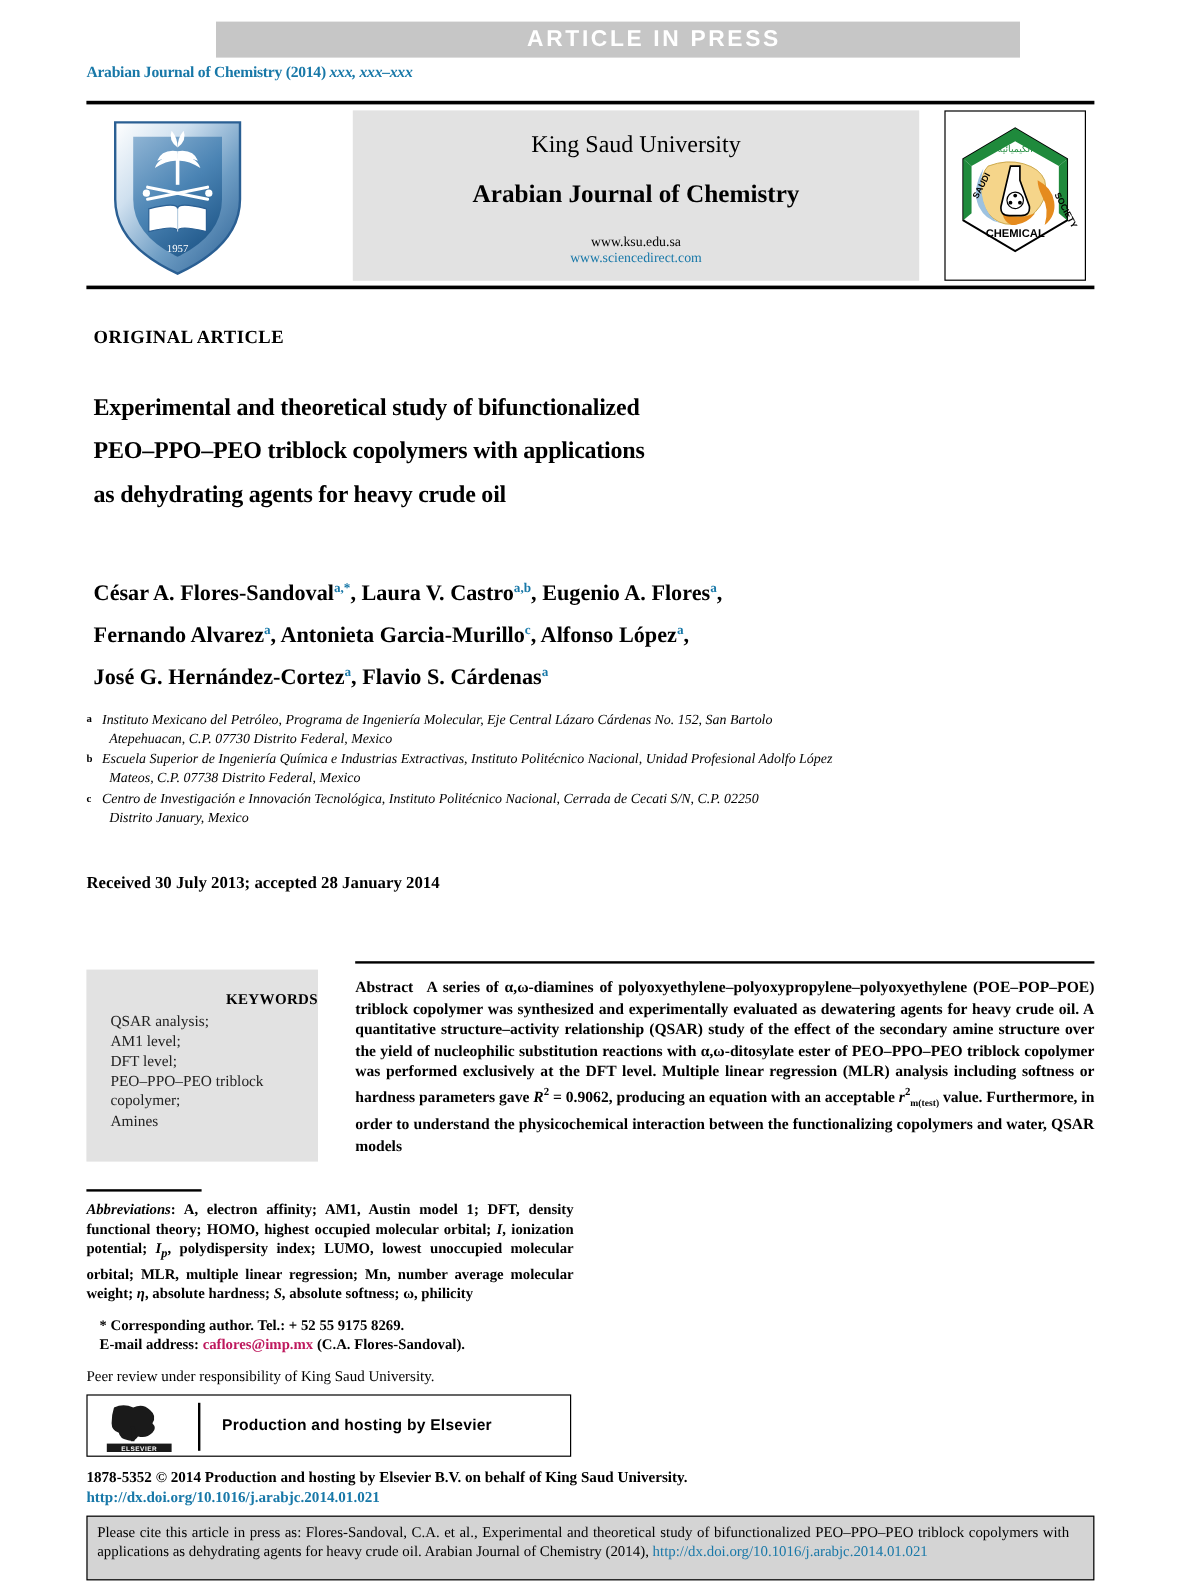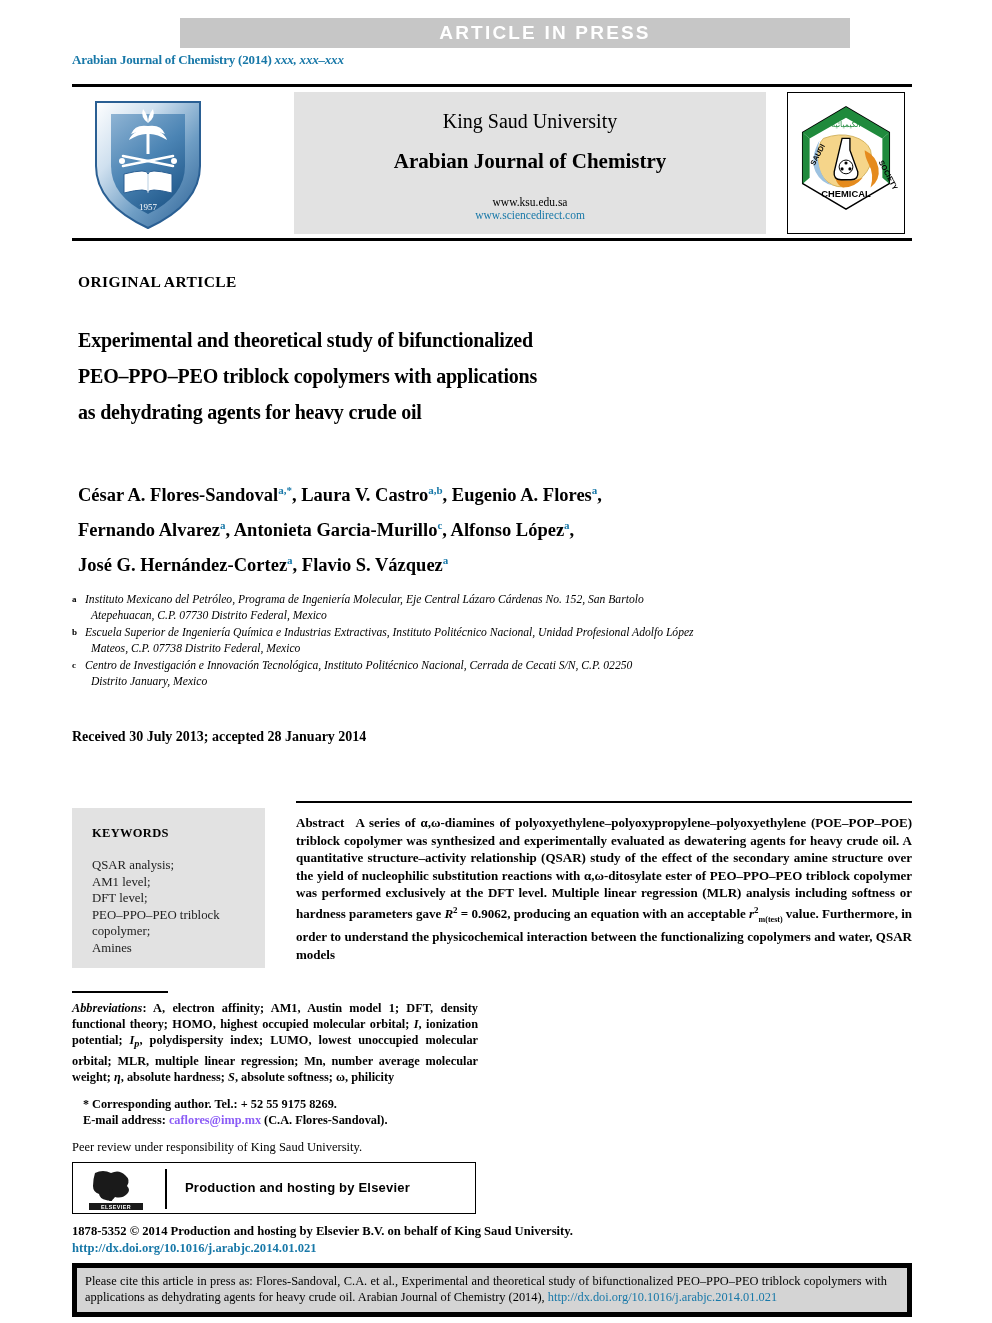--- a/index.html
+++ b/index.html
@@ -145,21 +145,22 @@
   
   .kw-panel {
     position: absolute; left: 72px; top: 808px;
     width: 193px; height: 160px;
     background: #e2e2e2;
     padding: 18px 0 0 20px;
   }
   .kw-title {
     font-size: 12.5px; font-weight: bold; letter-spacing: 0.3px;
     font-family: "Liberation Serif", serif;
-    margin-bottom: 16px;
+    margin-bottom: 2px;
+    text-align: right;
   }
   .kw-list {
     font-size: 12.8px; line-height: 16.6px;
     font-family: "Liberation Serif", serif;
     color: #222;
   }
 
   
   .abs-rule-top {
     position: absolute; left: 296px; top: 801px;
@@ -193,21 +194,21 @@
   .abbrev i { font-style: italic; }
   .corr {
     position: absolute; left: 72px; top: 1096px;
     width: 406px;
     font-size: 12.3px; font-weight: bold;
     line-height: 16.4px;
     font-family: "Liberation Serif", serif;
   }
   .corr .star { font-size: 12px; }
   .corr .ind { display: block; padding-left: 11px; }
-  .corr a { color: #8b5cf6; text-decoration: none; }
+  .corr a { color: #be185d; text-decoration: none; }
   .peer {
     position: absolute; left: 72px; top: 1140px;
     width: 410px;
     font-size: 12.5px; font-weight: normal;
     font-family: "Liberation Serif", serif;
   }
 
   
   .els-box {
     position: absolute; left: 72px; top: 1162px;
@@ -241,21 +242,21 @@
     font-size: 12.6px; font-weight: bold;
     color: #1878a8;
     font-family: "Liberation Serif", serif;
   }
 
   
   .cite-box {
     position: absolute; left: 72px; top: 1263px;
     width: 840px; height: 54px;
     background: #d4d4d4;
-    border: 5px solid #000000;
+    border: 1px solid #000000;
     padding: 5px 20px 0 8px;
     font-size: 12.4px; line-height: 16.4px;
     text-align: justify;
     font-family: "Liberation Serif", serif;
   }
   .cite-box a { color: #1878a8; text-decoration: none; }
 </style>
 </head>
 <body>
 
@@ -378,21 +379,21 @@
       <span>Laura V. Castro</span><sup>a,b</sup>,
       <span>Eugenio A. Flores</span><sup>a</sup>,
     </div>
     <div>
       <span>Fernando Alvarez</span><sup>a</sup>,
       <span>Antonieta Garcia-Murillo</span><sup>c</sup>,
       <span>Alfonso López</span><sup>a</sup>,
     </div>
     <div>
       <span>José G. Hernández-Cortez</span><sup>a</sup>,
-      <span>Flavio S. Vázquez</span><sup>a</sup>
+      <span>Flavio S. Cárdenas</span><sup>a</sup>
     </div>
   </div>
 
   <div class="affils">
     <div class="affil">
       <span class="mark">a</span>
       <span>Instituto Mexicano del Petróleo, Programa de Ingeniería Molecular, Eje Central Lázaro Cárdenas No. 152, San Bartolo</span>
       <span class="l2">Atepehuacan, C.P. 07730 Distrito Federal, Mexico</span>
     </div>
     <div class="affil">

